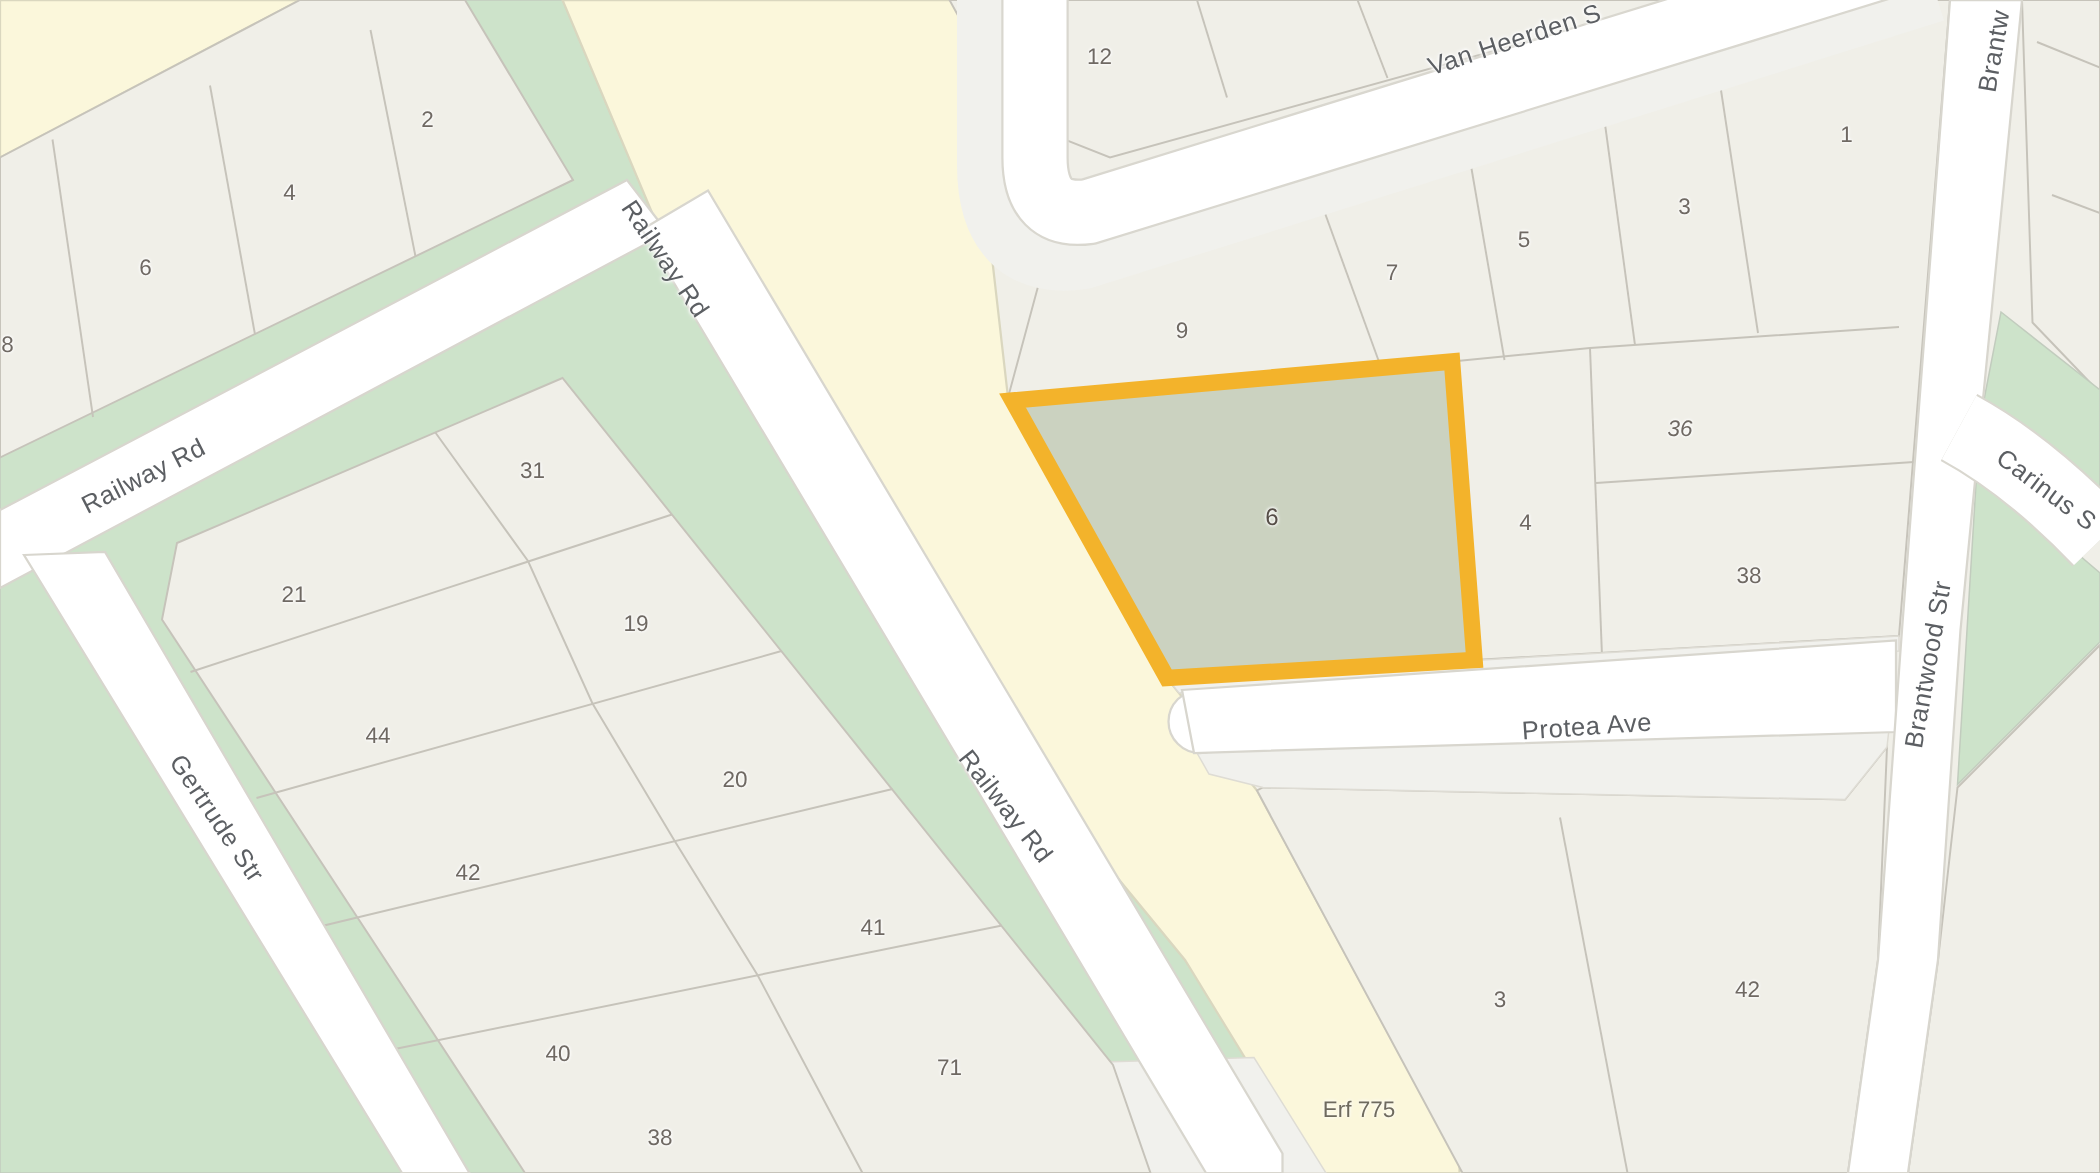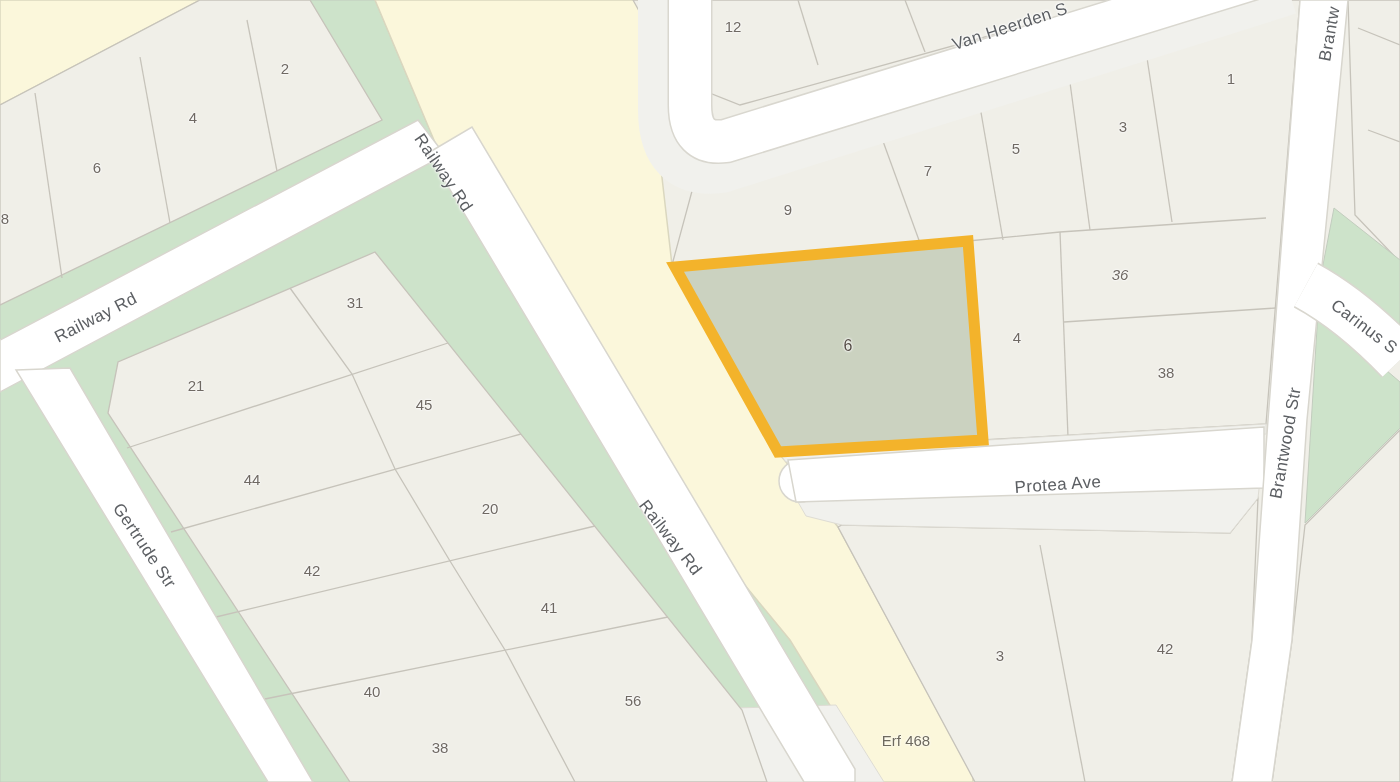--- a/index.html
+++ b/index.html
@@ -1,21 +1,21 @@
 <!DOCTYPE html>
 <html><head>
 <meta charset="utf-8">
 <style>
   html,body{margin:0;padding:0;background:#e8e8e8;}
   #map{position:relative;width:1400px;height:782px;overflow:hidden;
        background:#F0EFE8;font-family:"Liberation Sans",sans-serif;}
   #map svg{position:absolute;left:0;top:0;}
   .lbl{position:absolute;white-space:nowrap;pointer-events:none;}
   .num{font-size:15px;color:#6F6963;
-       text-shadow:0 0 2px #fff,0 0 2px #fff,0 0 3px rgba(255,255,255,.85);}
+       text-shadow:0 0 2px #fff,0 0 2px #fff,0 0 3px rgba(255,255,255,.85);margin-top:12px;}
   .num-hl{font-size:16px;color:#564E47;
        text-shadow:0 0 2px #fff,0 0 2px #fff,0 0 3px rgba(255,255,255,.9);}
   .street{font-size:17px;color:#5C5F63;letter-spacing:.4px;
        text-shadow:0 0 2px #fff,0 0 2px #fff,0 0 3px #fff,0 0 4px rgba(255,255,255,.9);}
   .erf{font-size:15px;color:#6E6A5E;
        text-shadow:0 0 2px #fff,0 0 3px rgba(255,255,255,.85);}
   
   .parcel{fill:#F0EFE8;stroke:#C6C3BA;stroke-width:1.3;}
   .pline{stroke:#C6C3BA;stroke-width:1.3;fill:none;}
   .green{fill:#CDE3CA;stroke:#C2CCBE;stroke-width:1;}
@@ -133,26 +133,26 @@
   <div class="lbl num" style="left:1231px;top:78px;transform:translate(-50%,-50%);">1</div>
 
   <div class="lbl num" style="left:1120px;top:274px;transform:translate(-50%,-50%);font-style:italic;">36</div>
   <div class="lbl num" style="left:1166px;top:372px;transform:translate(-50%,-50%);">38</div>
   <div class="lbl num" style="left:1017px;top:337px;transform:translate(-50%,-50%);">4</div>
 
   <div class="lbl num-hl" style="left:848px;top:346px;transform:translate(-50%,-50%);">6</div>
 
   <div class="lbl num" style="left:355px;top:302px;transform:translate(-50%,-50%);">31</div>
   <div class="lbl num" style="left:196px;top:385px;transform:translate(-50%,-50%);">21</div>
-  <div class="lbl num" style="left:424px;top:404px;transform:translate(-50%,-50%);">45</div>
+  <div class="lbl num" style="left:424px;top:404px;transform:translate(-50%,-50%);">19</div>
   <div class="lbl num" style="left:252px;top:479px;transform:translate(-50%,-50%);">44</div>
   <div class="lbl num" style="left:490px;top:508px;transform:translate(-50%,-50%);">20</div>
   <div class="lbl num" style="left:312px;top:570px;transform:translate(-50%,-50%);">42</div>
-  <div class="lbl num" style="left:549px;top:607px;transform:translate(-50%,-50%);">41</div>
+  <div class="lbl num" style="left:582px;top:607px;transform:translate(-50%,-50%);">41</div>
   <div class="lbl num" style="left:372px;top:691px;transform:translate(-50%,-50%);">40</div>
-  <div class="lbl num" style="left:633px;top:700px;transform:translate(-50%,-50%);">56</div>
+  <div class="lbl num" style="left:633px;top:700px;transform:translate(-50%,-50%);">71</div>
   <div class="lbl num" style="left:440px;top:747px;transform:translate(-50%,-50%);">38</div>
 
   <div class="lbl num" style="left:1000px;top:655px;transform:translate(-50%,-50%);">3</div>
   <div class="lbl num" style="left:1165px;top:648px;transform:translate(-50%,-50%);">42</div>
 
-  <div class="lbl erf" style="left:906px;top:740px;transform:translate(-50%,-50%);">Erf 468</div>
+  <div class="lbl erf" style="left:906px;top:740px;transform:translate(-50%,-50%);">Erf 775</div>
 </div>
 
 </body></html>

